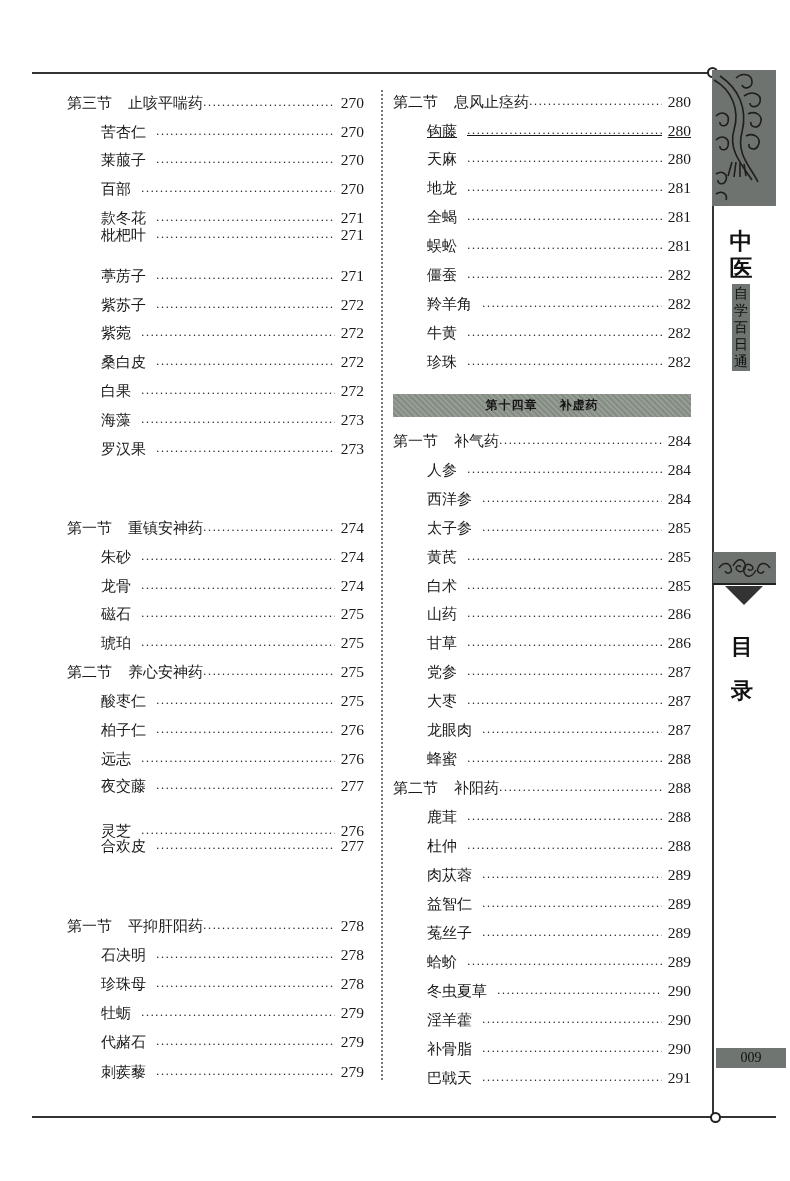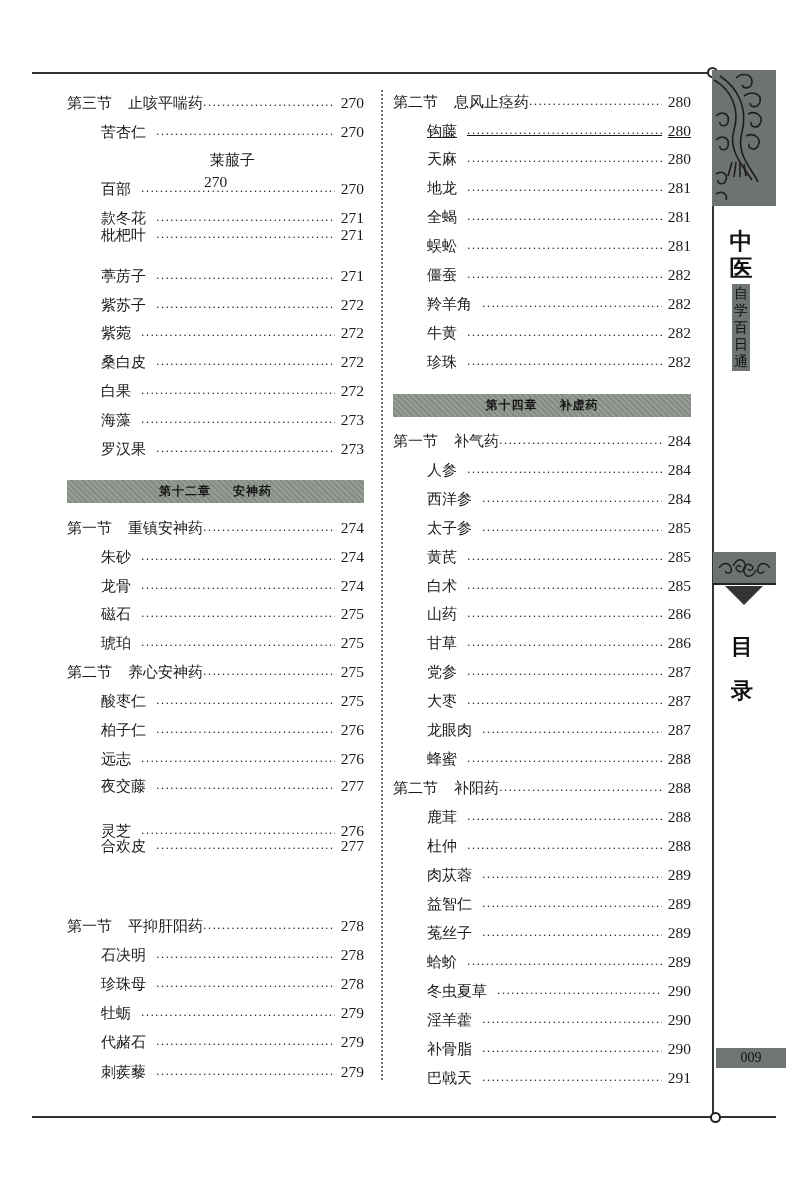--- a/index.html
+++ b/index.html
@@ -45,21 +45,21 @@
     <div class="row section" style="top: 92px;">
       <span class="lbl"><span class="sec-no">第三节</span><span>止咳平喘药</span></span>
       <span class="dots">........................................................................................................................</span>
       <span class="pg">270</span>
     </div>
     <div class="row item" style="top: 121px;">
       <span class="lbl">苦杏仁</span>
       <span class="dots">........................................................................................................................</span>
       <span class="pg">270</span>
     </div>
-    <div class="row item" style="top: 149px; flex-direction: column;">
+    <div class="row item" style="top: 149px;">
       <span class="lbl">莱菔子</span>
       <span class="dots">........................................................................................................................</span>
       <span class="pg">270</span>
     </div>
     <div class="row item" style="top: 178px;">
       <span class="lbl">百部</span>
       <span class="dots">........................................................................................................................</span>
       <span class="pg">270</span>
     </div>
     <div class="row item" style="top: 207px;">
@@ -99,24 +99,20 @@
     </div>
     <div class="row item" style="top: 409px;">
       <span class="lbl">海藻</span>
       <span class="dots">........................................................................................................................</span>
       <span class="pg">273</span>
     </div>
     <div class="row item" style="top: 438px;">
       <span class="lbl">罗汉果</span>
       <span class="dots">........................................................................................................................</span>
       <span class="pg">273</span>
-    </div>
-    <div class="banner" style="left: 0px; width: 100%; top: 480px;">
-      <span class="ch-no">第十二章</span>
-      <span>安神药</span>
     </div>
     <div class="row section" style="top: 517px;">
       <span class="lbl"><span class="sec-no">第一节</span><span>重镇安神药</span></span>
       <span class="dots">........................................................................................................................</span>
       <span class="pg">274</span>
     </div>
     <div class="row item" style="top: 546px;">
       <span class="lbl">朱砂</span>
       <span class="dots">........................................................................................................................</span>
       <span class="pg">274</span>

